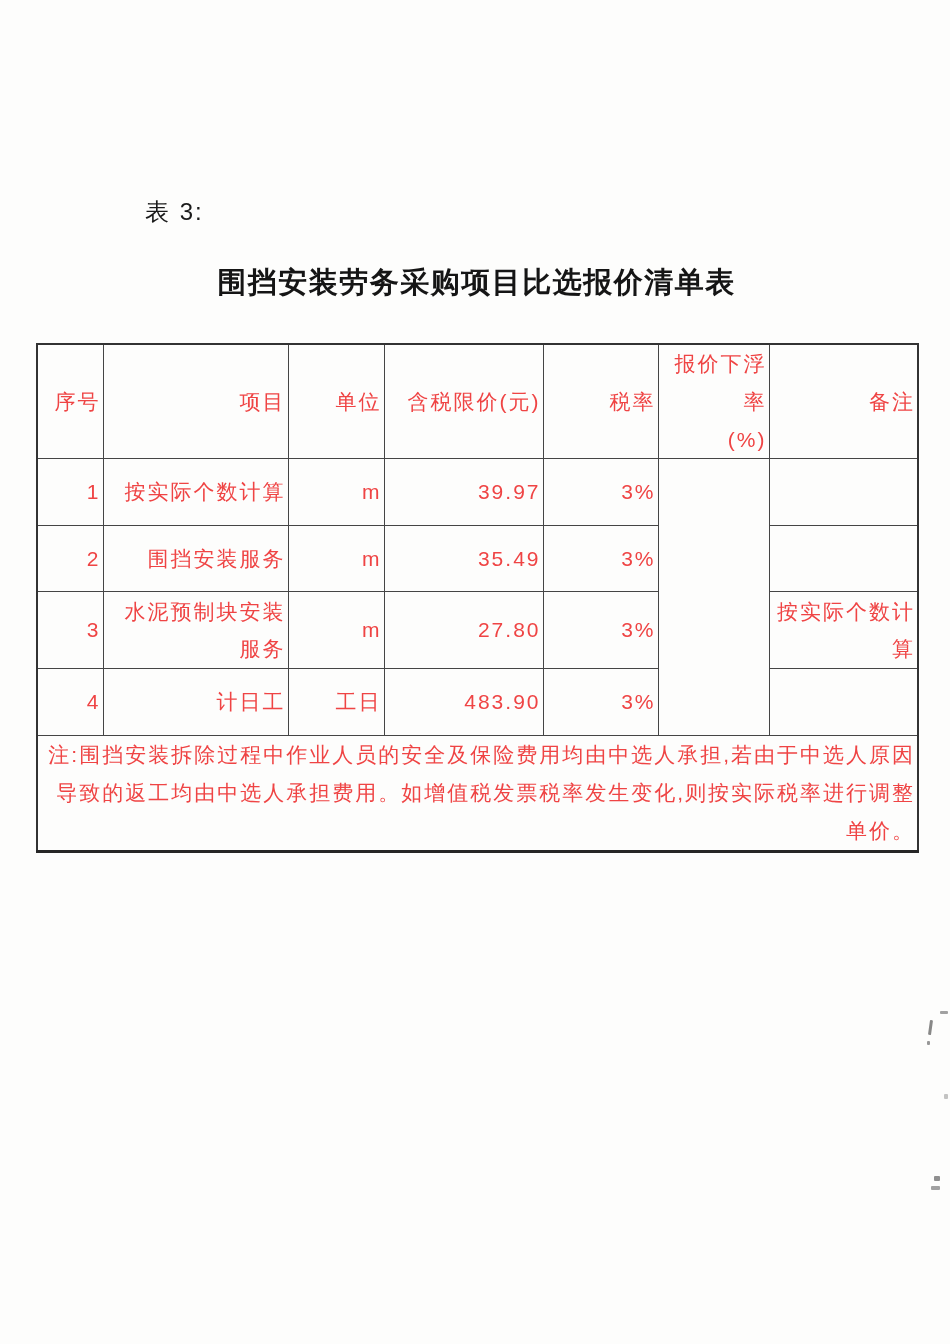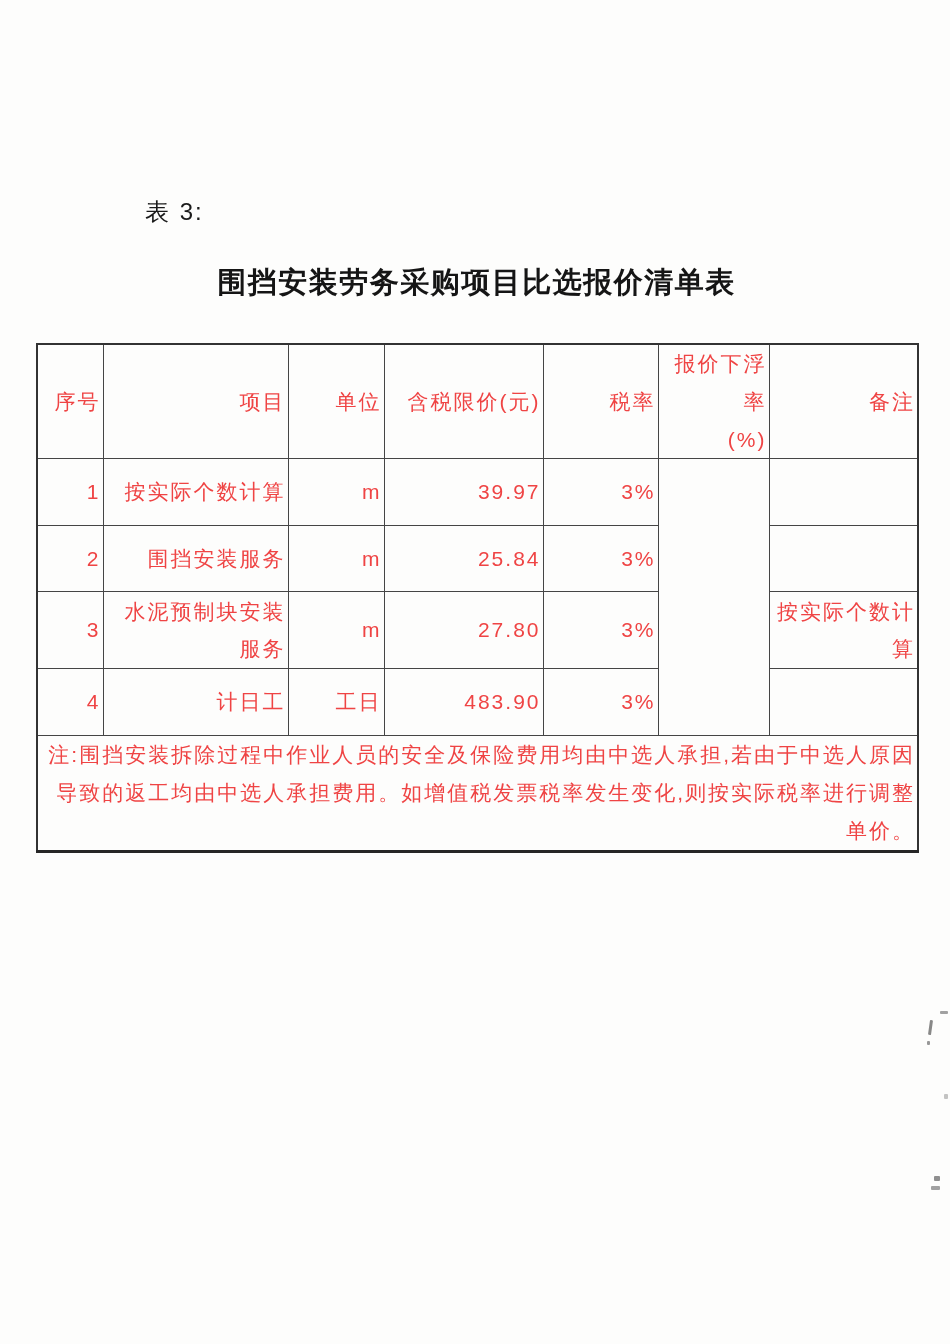--- a/index.html
+++ b/index.html
@@ -130,21 +130,21 @@
         <td class="num">39.97</td>
         <td>3%</td>
         <td rowspan="4"></td>
         <td class="remark-cell"></td>
       </tr>
 
       <tr class="row-2">
         <td>2</td>
         <td>围挡安装服务</td>
         <td>m</td>
-        <td class="num">25.84</td>
+        <td class="num">35.49</td>
         <td>3%</td>
         <td class="remark-cell"></td>
       </tr>
 
       <tr class="row-3">
         <td>3</td>
         <td>水泥预制块安装服务</td>
         <td>m</td>
         <td class="num">27.80</td>
         <td>3%</td>

